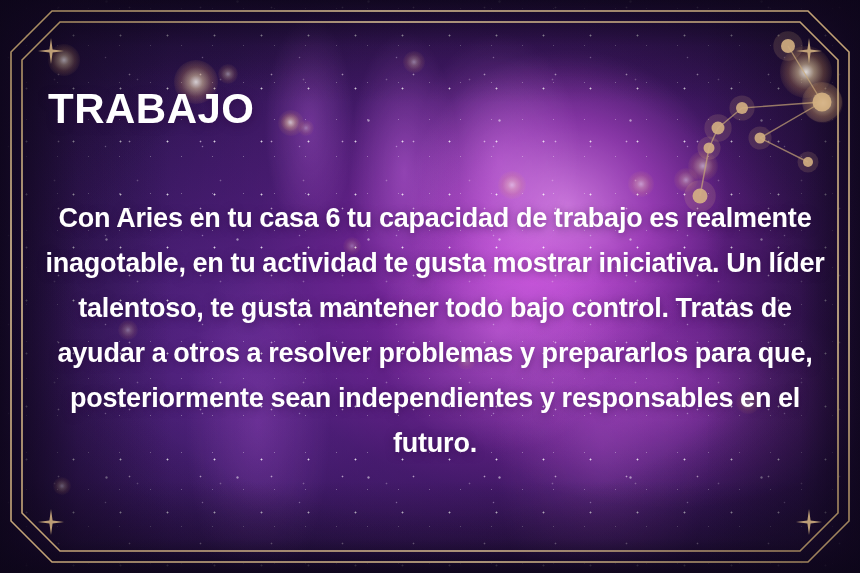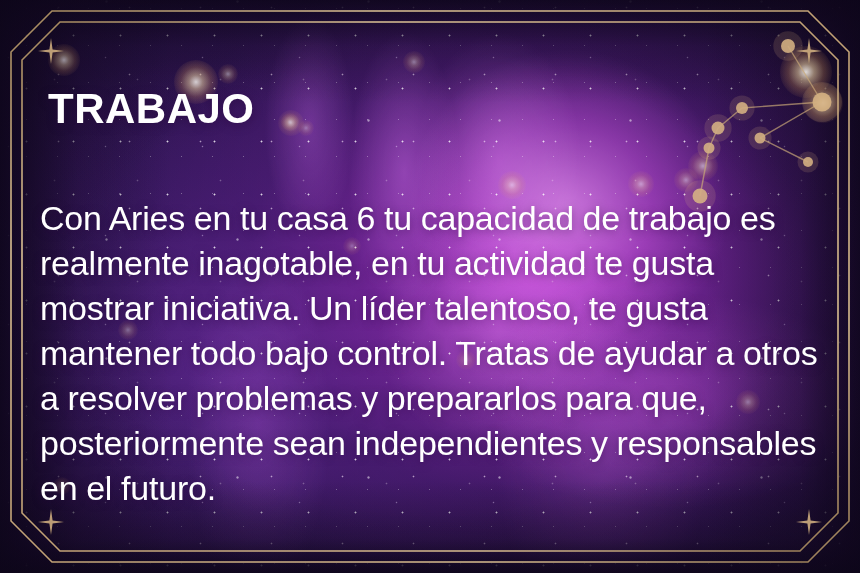--- a/index.html
+++ b/index.html
@@ -155,20 +155,21 @@
 
   
   #content {
     position: absolute;
     left: 0; top: 0;
     width: 860px;
     height: 573px;
     padding: 0 44px;
     box-sizing: border-box;
     z-index: 6;
+    text-align: center;
   }
 
   #page-title {
     position: absolute;
     left: 48px;
     top: 88px;
     margin: 0;
     font-family: "Liberation Sans", sans-serif;
     font-size: 42px;
     font-weight: 700;
@@ -178,22 +179,22 @@
     line-height: 1;
   }
 
   #body-text {
     position: absolute;
     left: 40px;
     top: 196px;
     width: 790px;
     margin: 0;
     font-family: "Liberation Sans", sans-serif;
-    font-size: 34px;
-    font-weight: 400;
+    font-size: 27px;
+    font-weight: 700;
     line-height: 45px;
     color: #ffffff;
     letter-spacing: -0.2px;
     text-shadow: 0 2px 9px rgba(40, 8, 60, 0.50);
     word-spacing: -0.5px;
   }
 </style>
 </head>
 <body>
 

